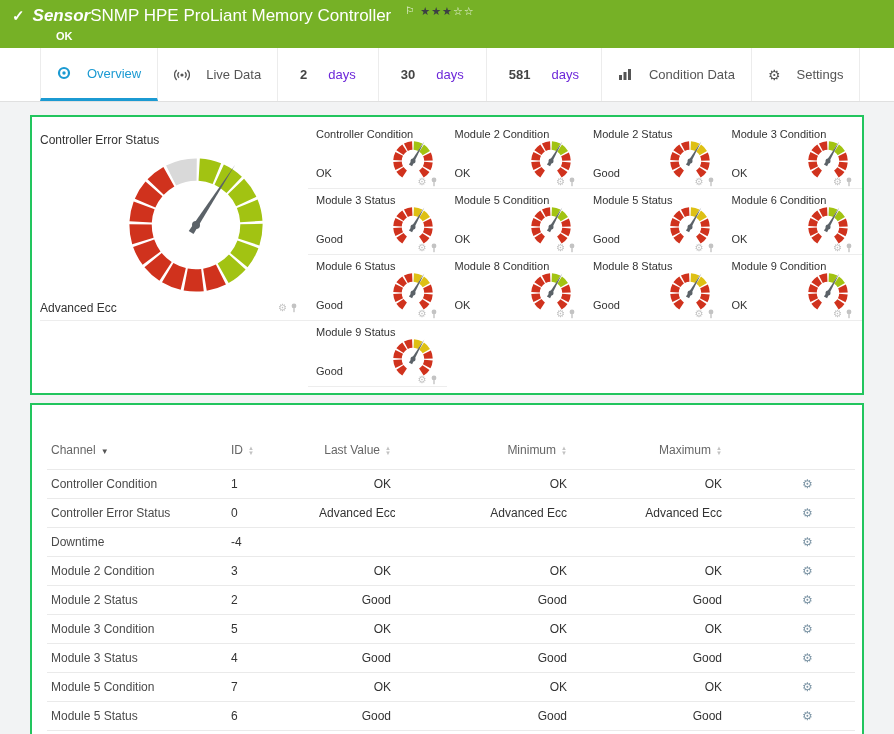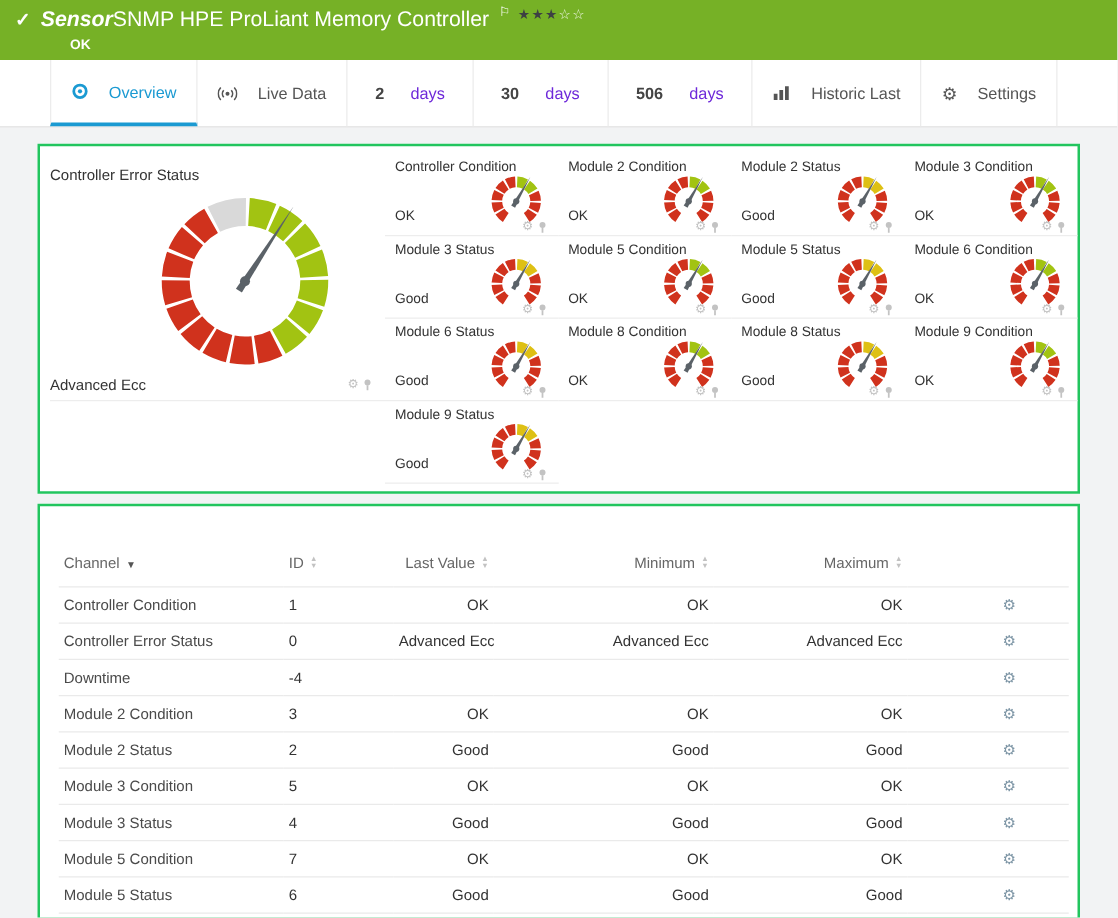--- a/index.html
+++ b/index.html
@@ -5,21 +5,21 @@
   html,body{margin:0;padding:0;}
   body{width:894px;height:734px;overflow:hidden;background:#f2f3f4;
        font-family:"Liberation Sans",sans-serif;color:#333;}
   .page{width:894px;height:734px;overflow:hidden;position:relative;}
 
   
   .topbar{background:#76b126;height:48px;color:#fff;padding-top:6px;box-sizing:border-box;}
   .title-row{display:flex;align-items:center;padding-left:12px;}
   .check-icon{font-size:15px;font-weight:bold;margin-right:8px;}
   .sensor-word{font-style:italic;font-weight:bold;font-size:17px;}
-  .sensor-title{font-size:17px;font-weight:400;margin-right:6px;white-space:nowrap;}
+  .sensor-title{font-size:17px;font-weight:400;margin-right:12px;white-space:nowrap;}
   .flag-icon{font-size:10px;margin:-12px 6px 0 2px;cursor:pointer;}
   .stars{display:flex;margin-top:-10px;letter-spacing:1px;cursor:pointer;}
   .star{font-size:11px;color:rgba(255,255,255,.85);}
   .star.filled{color:#3d4043;}
   .status-line{font-size:11px;font-weight:bold;padding:4px 0 0 56px;}
 
   
   .tabbar{background:#fff;height:54px;display:flex;align-items:stretch;
           border-bottom:1px solid #e0e0e0;padding-left:40px;box-sizing:border-box;}
   .tab{display:flex;align-items:center;gap:16px;padding:0 16px;font-size:13px;color:#555;
@@ -113,30 +113,30 @@
     </div>
     <div class="tab tab-days">
       <span class="num">2</span>
       <span class="word">days</span>
     </div>
     <div class="tab tab-days">
       <span class="num">30</span>
       <span class="word">days</span>
     </div>
     <div class="tab tab-days">
-      <span class="num">506</span>
+      <span class="num">581</span>
       <span class="word">days</span>
     </div>
     <div class="tab">
       <svg class="tab-icon" width="15" height="13" viewBox="0 0 15 13">
         <rect x="1" y="7" width="3" height="5" fill="currentColor"></rect>
         <rect x="5.5" y="4" width="3" height="8" fill="currentColor"></rect>
         <rect x="10" y="1" width="3" height="11" fill="currentColor"></rect>
       </svg>
-      <span>Historic Last</span>
+      <span>Condition Data</span>
     </div>
     <div class="tab">
       <span class="gear-glyph">⚙</span>
       <span>Settings</span>
     </div>
   </nav>
 
   <main class="content">
 
     <section class="panel panel-overview">

